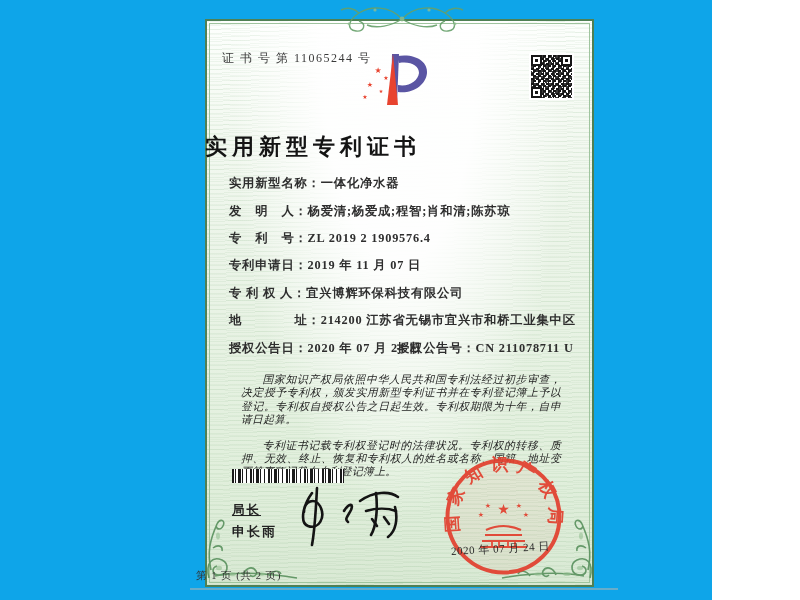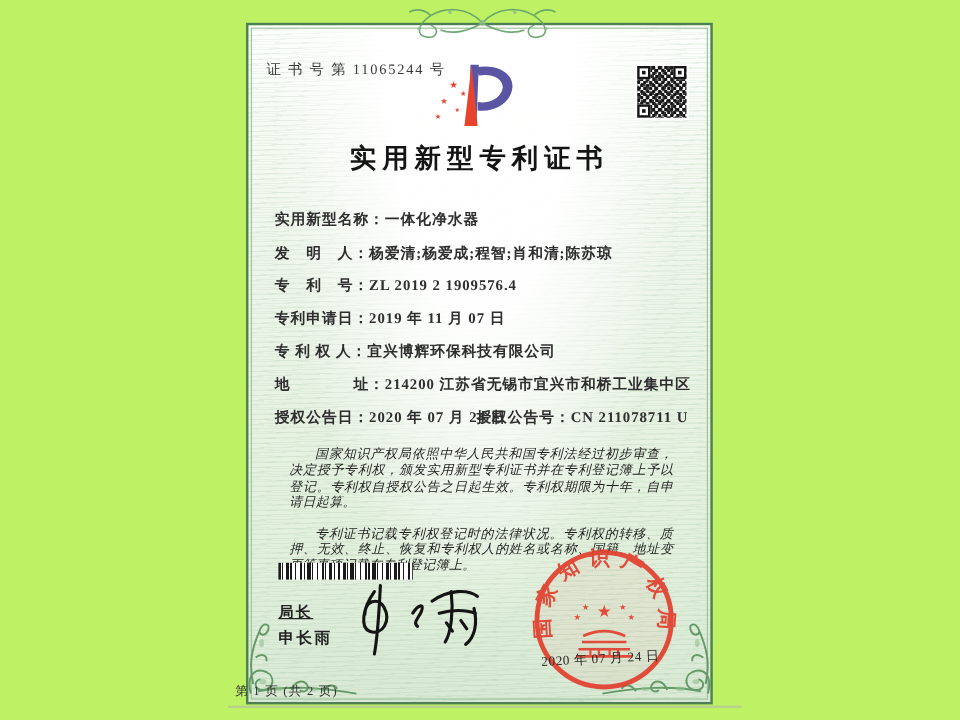--- a/index.html
+++ b/index.html
@@ -1,17 +1,17 @@
 <!DOCTYPE html>
 <html><head>
 <meta charset="utf-8">
 <style>
   html,body { margin:0; padding:0; background:#fff; }
   body { font-family:"Liberation Serif","DejaVu Serif",serif; }
-  .stage { position:relative; width:800px; height:600px; background:#bef264; overflow:hidden; }
+  .stage { position:relative; width:712px; height:600px; background:#0ea5e9; overflow:hidden; }
 
   
   .frame {
     position:absolute; left:205px; top:19px; width:389px; height:568px;
     box-sizing:border-box; border:2px solid #4f8054;
     background:
       radial-gradient(ellipse at 50% 6%, rgba(255,255,255,.95) 0 28%, rgba(255,255,255,0) 62%),
       repeating-linear-gradient(178deg, rgba(115,168,115,.10) 0 1px, rgba(255,255,255,0) 1px 4px),
       repeating-linear-gradient(2deg, rgba(115,168,115,.07) 0 1px, rgba(255,255,255,0) 1px 5px),
       linear-gradient(180deg,#fdfffd 0%,#f5faf3 16%,#edf5ea 36%,#e7f2e3 58%,#e1efdc 80%,#d9e9d4 100%);
@@ -32,21 +32,21 @@
   .qr { position:absolute; left:529px; top:53px; width:45px; height:47px; background:#fff; padding:2px; box-sizing:border-box; }
   .qr-inner { position:relative; width:100%; height:100%;
     background-image:
       conic-gradient(#161616 0 90deg, transparent 90deg 180deg, #161616 180deg 270deg, transparent 270deg 360deg),
       conic-gradient(rgba(22,22,22,.85) 0 90deg, transparent 90deg 200deg, rgba(22,22,22,.85) 200deg 290deg, transparent 290deg 360deg);
     background-size:5px 5px, 7px 7px; }
   .qr-f { position:absolute; width:11px; height:11px; background:#fff; border:2px solid #161616; box-sizing:border-box; }
   .qr-f::after { content:""; position:absolute; inset:2px; background:#161616; }
   .qr-f.tl { left:0; top:0; } .qr-f.tr { right:0; top:0; } .qr-f.bl { left:0; bottom:0; }
 
-  .title { position:absolute; left:205px; top:117px; width:389px; text-align:center;
+  .title { position:absolute; left:205px; top:132px; width:389px; 
     font-size:22px; font-weight:700; letter-spacing:5px; color:#141414; white-space:nowrap; }
 
   .row { position:absolute; left:229px; white-space:nowrap; font-size:12.3px; font-weight:600;
     letter-spacing:.8px; color:#2e2e2e; }
   .r0{top:175px} .r1{top:203px} .r2{top:230px} .r3{top:257px} .r4{top:285px} .r5{top:312px} .r6{top:340px; width:360px;}
   .grant-no-group { position:absolute; left:168px; top:0; white-space:nowrap; }
 
   .paras { position:absolute; left:229px; top:361px; width:344px; }
   .paras p { margin:12px; text-indent:2em; font-style:italic; font-size:10.8px; line-height:13.4px;
     color:#1f1f1f; letter-spacing:.3px; text-align:justify; }

